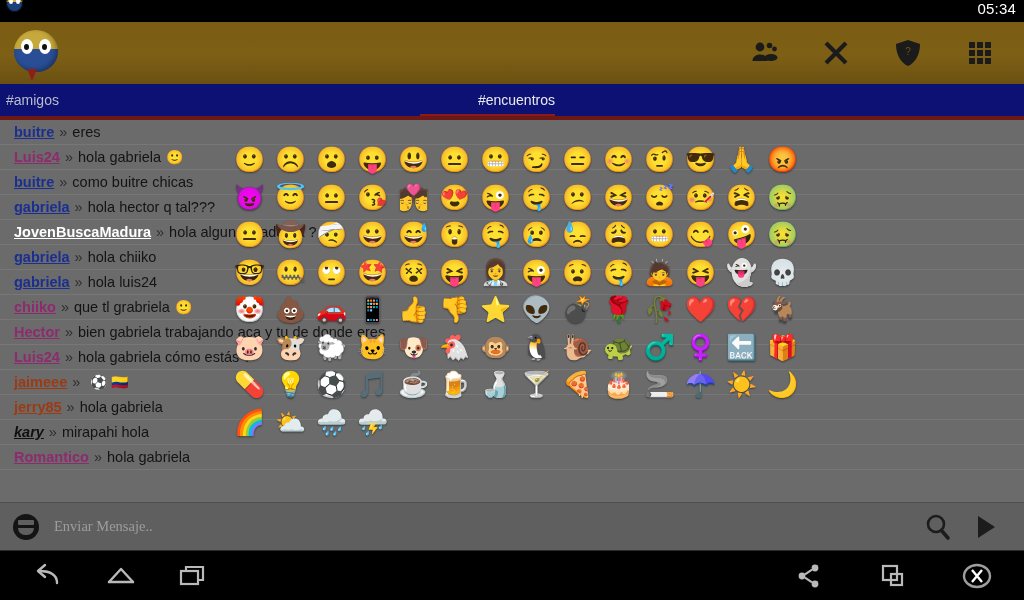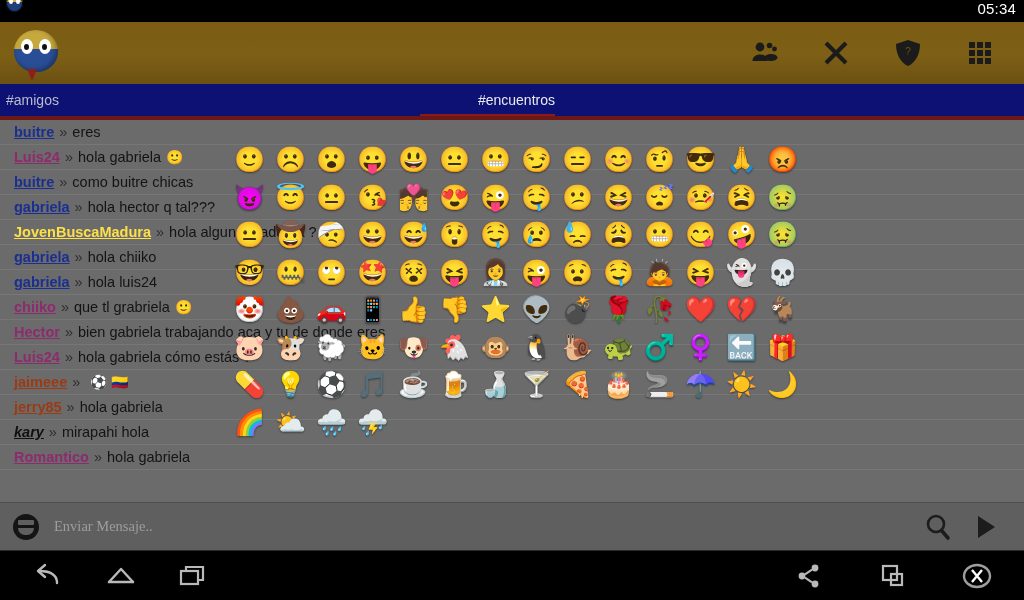--- a/index.html
+++ b/index.html
@@ -273,21 +273,21 @@
           <span class="user" style="color: rgb(26, 47, 143);">buitre</span>
           <span class="sep">»</span>
           <span class="body">como buitre chicas</span>
         </div>
         <div class="msg">
           <span class="user" style="color: rgb(26, 47, 143);">gabriela</span>
           <span class="sep">»</span>
           <span class="body">hola hector q tal???</span>
         </div>
         <div class="msg">
-          <span class="user" style="color: #fde047;">JovenBuscaMadura</span>
+          <span class="user" style="color: #ffffff;">JovenBuscaMadura</span>
           <span class="sep">»</span>
           <span class="body">hola alguna madurita ?</span>
         </div>
         <div class="msg">
           <span class="user" style="color: rgb(26, 47, 143);">gabriela</span>
           <span class="sep">»</span>
           <span class="body">hola chiiko</span>
         </div>
         <div class="msg">
           <span class="user" style="color: rgb(26, 47, 143);">gabriela</span>

